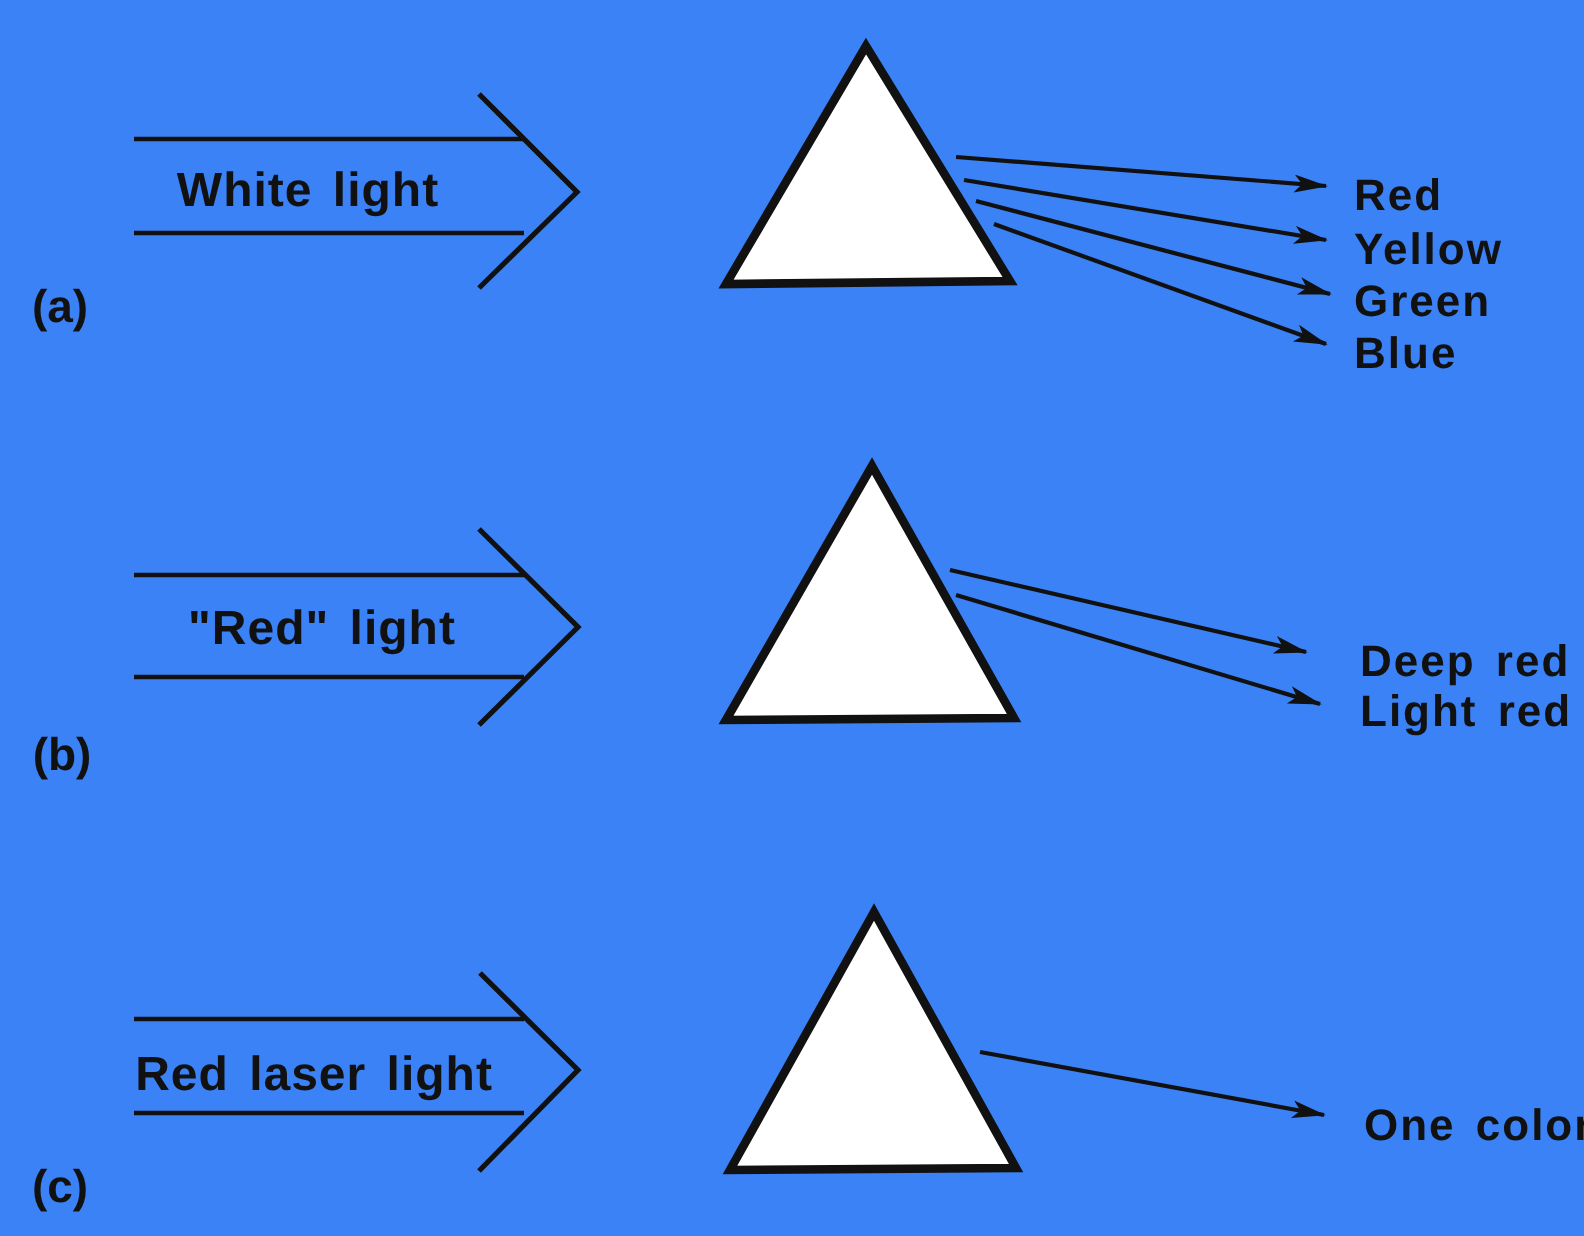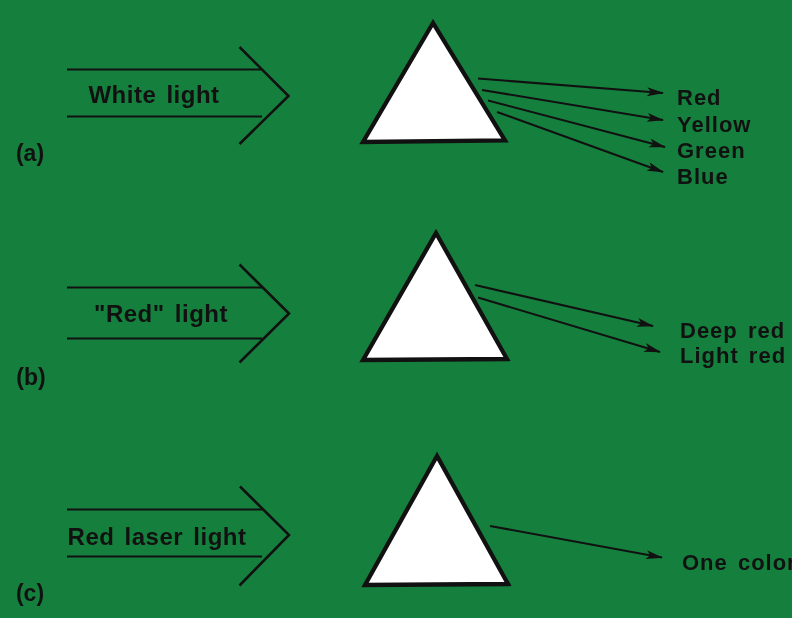--- a/index.html
+++ b/index.html
@@ -3,21 +3,21 @@
 <meta charset="utf-8">
 <style>
   html, body {
     margin: 0;
     padding: 0;
     background: #ffffff;
   }
   .figure-wrap {
     width: 792px;
     height: 618px;
-    background: #15803d;
+    background: #3b82f6;
     position: relative;
     overflow: hidden;
   }
   svg text {
     font-family: "Liberation Sans", sans-serif;
     fill: #111111;
     font-weight: bold;
   }
   .beam-label   { font-size: 24px; letter-spacing: 0.5px; word-spacing: 3px; }
   .ray-label    { font-size: 22px; letter-spacing: 1px;   word-spacing: 3px; }

